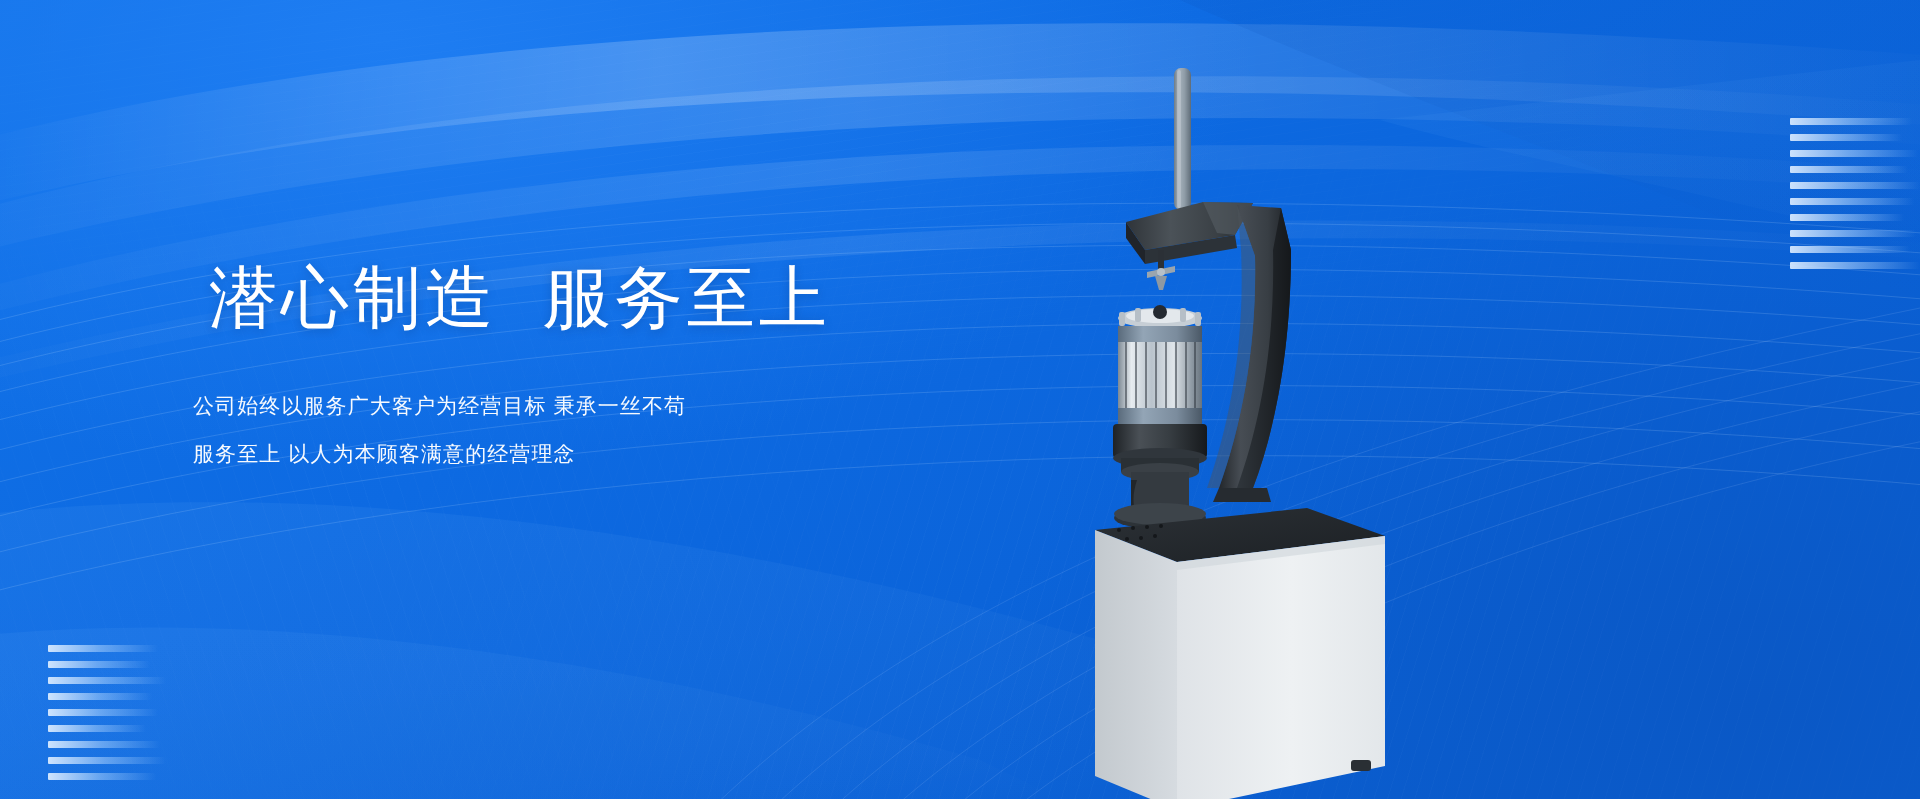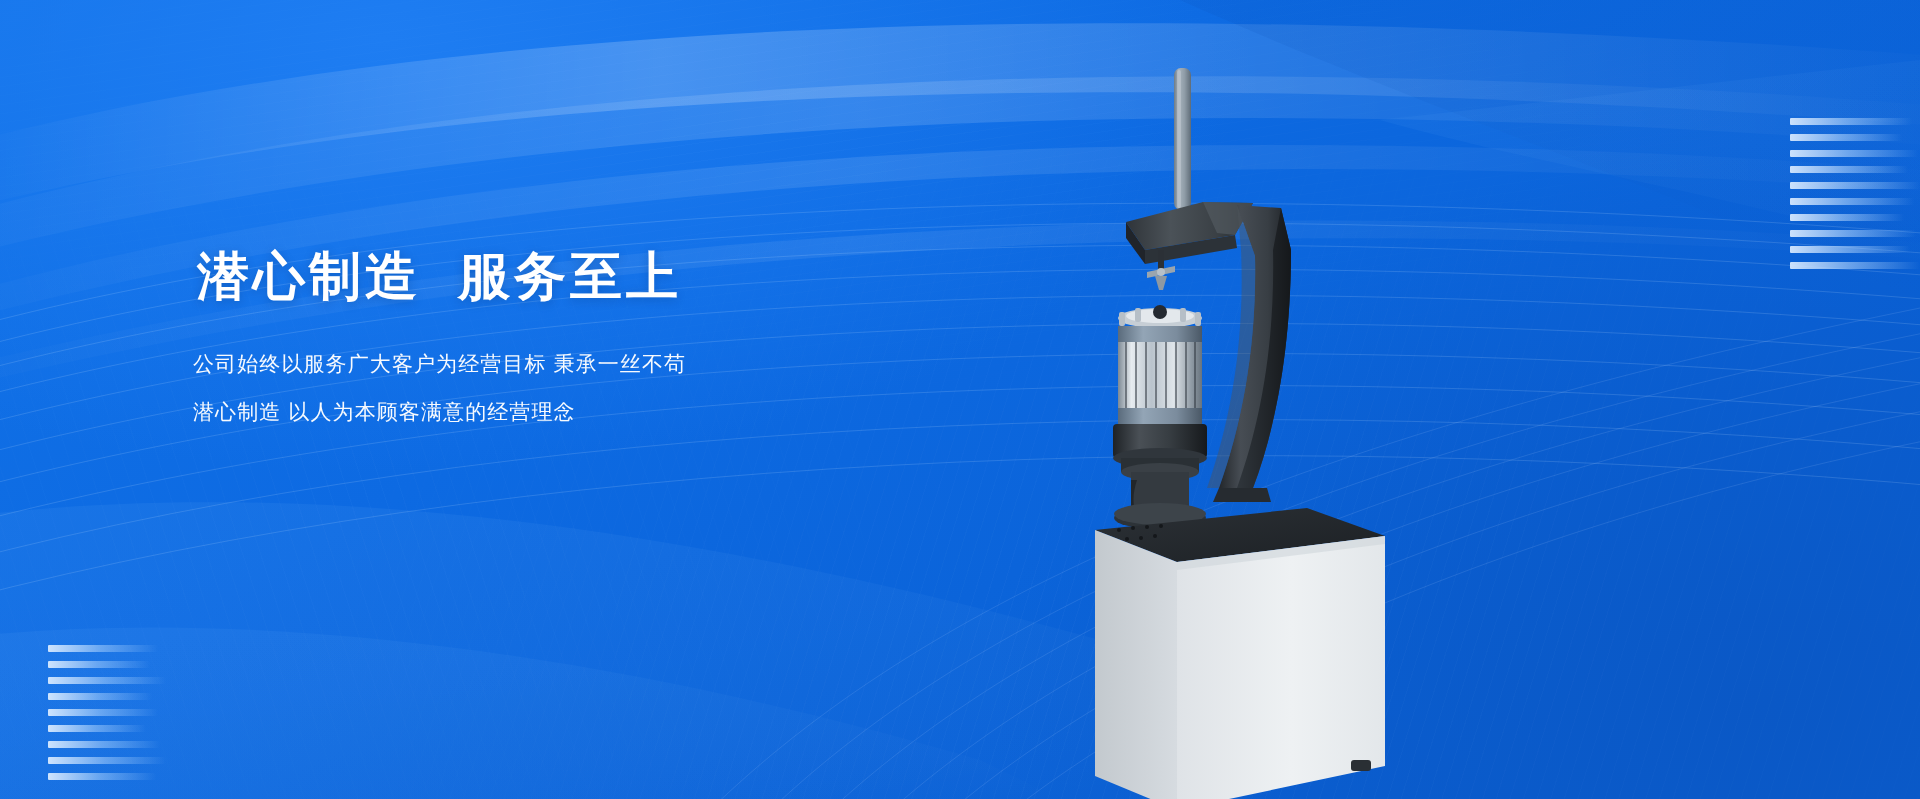--- a/index.html
+++ b/index.html
@@ -41,22 +41,22 @@
     background-image:repeating-linear-gradient(-8deg,
         rgba(255,255,255,.07) 0px, rgba(255,255,255,.07) 1px,
         rgba(255,255,255,0) 1px,  rgba(255,255,255,0) 9px);
     -webkit-mask-image:radial-gradient(ellipse 1500px 380px at 40% 18%, #000 0%, rgba(0,0,0,0) 85%);
             mask-image:radial-gradient(ellipse 1500px 380px at 40% 18%, #000 0%, rgba(0,0,0,0) 85%);
   }
 
   
   .copy{position:absolute;left:193px;top:243px;width:800px;}
   .headline{
-    margin:4px;color:#ffffff;font-size:52px;line-height:1.12;
-    font-weight:700;letter-spacing:4px;white-space:pre;
+    margin:16px;color:#ffffff;font-size:68px;line-height:1.12;
+    font-weight:400;letter-spacing:4px;white-space:pre;
     text-shadow:0 2px 10px rgba(3,40,95,.25);
   }
   .sub{margin:0;padding-top:38px;}
   .sub p{
     margin:0 0 14px 0;color:#ffffff;font-size:21px;line-height:1.62;
     letter-spacing:1.1px;font-weight:400;opacity:.97;
   }
 
   
   .bars{position:absolute;pointer-events:none;}
@@ -163,21 +163,21 @@
     <div class="bar" style="width:98px"></div>
     <div class="bar" style="width:112px"></div>
     <div class="bar" style="width:118px"></div>
     <div class="bar" style="width:108px"></div>
   </div>
 
   <div class="copy">
     <h1 class="headline">潜心制造  服务至上</h1>
     <div class="sub">
       <p>公司始终以服务广大客户为经营目标 秉承一丝不苟</p>
-      <p>潜心制造 以人为本顾客满意的经营理念</p>
+      <p>服务至上 以人为本顾客满意的经营理念</p>
     </div>
   </div>
 
   <div class="machine">
     <svg viewBox="0 0 420 749" aria-hidden="true">
       <defs>
         <linearGradient id="rodG" x1="0" y1="0" x2="1" y2="0">
           <stop offset="0%" stop-color="#6d7b87"></stop>
           <stop offset="28%" stop-color="#a8b4be"></stop>
           <stop offset="62%" stop-color="#8f9ca7"></stop>

